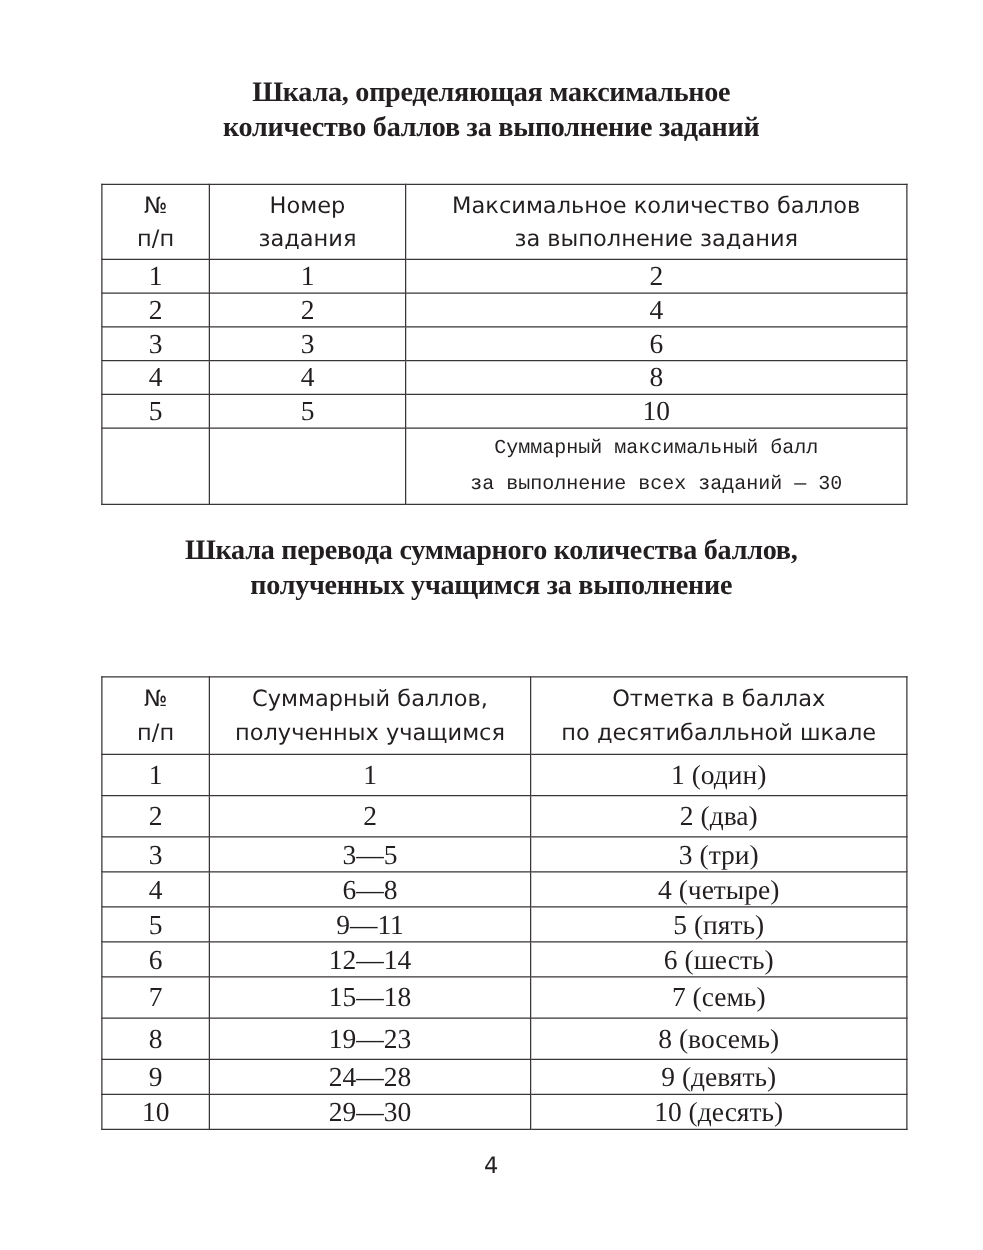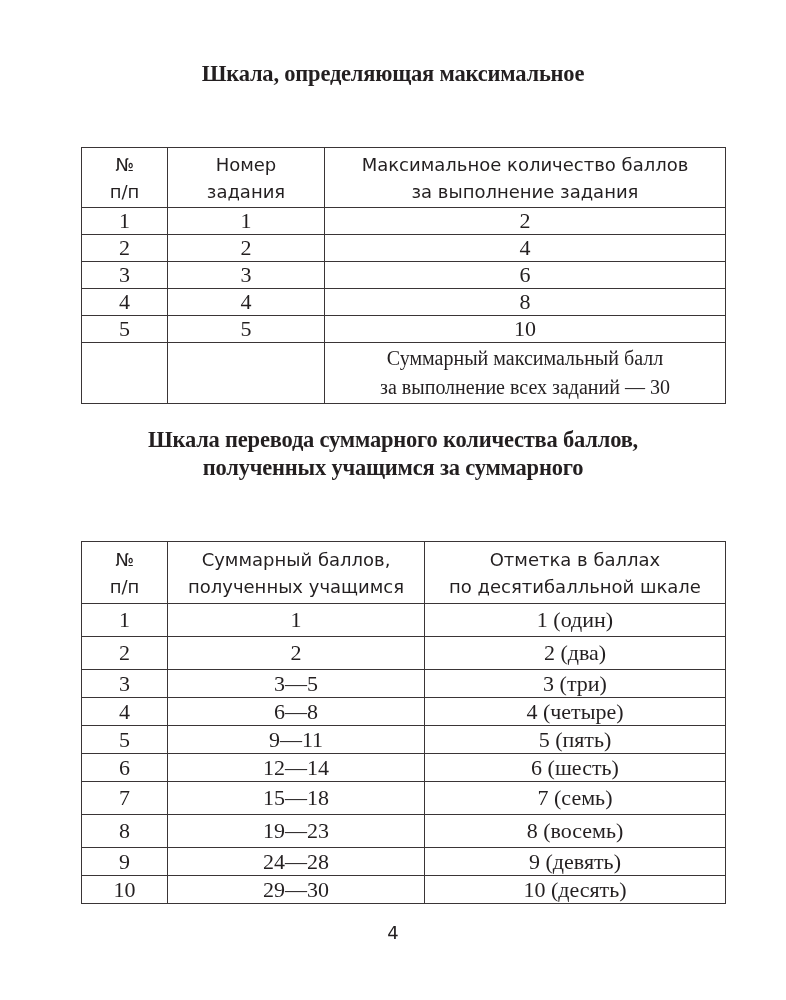--- a/index.html
+++ b/index.html
@@ -26,22 +26,22 @@
     td.hd {
       font-family: "DejaVu Sans", "Liberation Sans", sans-serif;
       font-size: 18px; line-height: 27px; font-weight: normal; color: #231f20;
     }
     td.hd div { white-space: nowrap; }
     td.val {
       font-family: "Liberation Serif", "DejaVu Serif", serif;
       font-size: 22px; color: #231f20;
     }
     td.note {
-      font-family: Liberation Serif, serif;
-      font-size: 20px; line-height: 29px;
+      font-family: Liberation Mono, monospace;
+      font-size: 16px; line-height: 29px;
     }
     td.note div { white-space: nowrap; }
 
     #t1 { left: 81px; top: 147px; width: 644px; }
     #t1 col.c1 { width: 86px; }
     #t1 col.c2 { width: 157px; }
     #t1 col.c3 { width: 401px; }
     #t1 tr.hrow td { height: 59px; }
     #t1 tr.drow td { height: 26px; line-height: 26px; }
     #t1 tr.nrow td { height: 60px; }
@@ -59,20 +59,21 @@
       font-family: "DejaVu Sans", "Liberation Sans", sans-serif; font-size: 18px; color: #231f20;
     }
   </style>
 </head>
 <body>
 
 <div class="page">
 
   <div class="heading" id="h1">
     <div>Шкала, определяющая максимальное</div>
+    <div>количество баллов за выполнение заданий</div>
   </div>
 
   <table class="grid" id="t1">
     <colgroup>
         <col class="c1">
         <col class="c2">
         <col class="c3">
       </colgroup>
     <tbody>
       <tr class="hrow">
@@ -120,21 +121,21 @@
         <td class="note">
           <div>Суммарный максимальный балл</div>
           <div>за выполнение всех заданий — 30</div>
         </td>
       </tr>
     </tbody>
   </table>
 
   <div class="heading" id="h2">
     <div>Шкала перевода суммарного количества баллов,</div>
-    <div>полученных учащимся за суммарного</div>
+    <div>полученных учащимся за выполнение</div>
   </div>
 
   <table class="grid" id="t2">
     <colgroup>
         <col class="c1">
         <col class="c2">
         <col class="c3">
       </colgroup>
     <tbody>
       <tr class="hrow">

